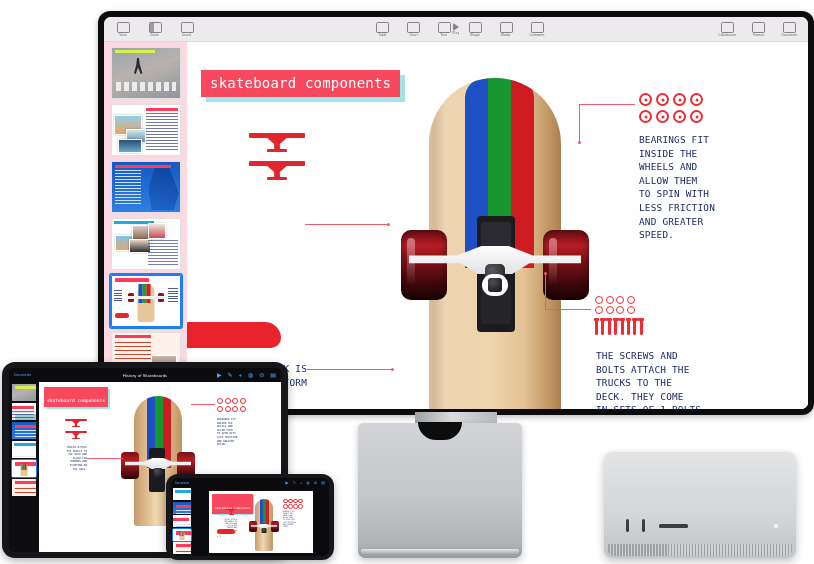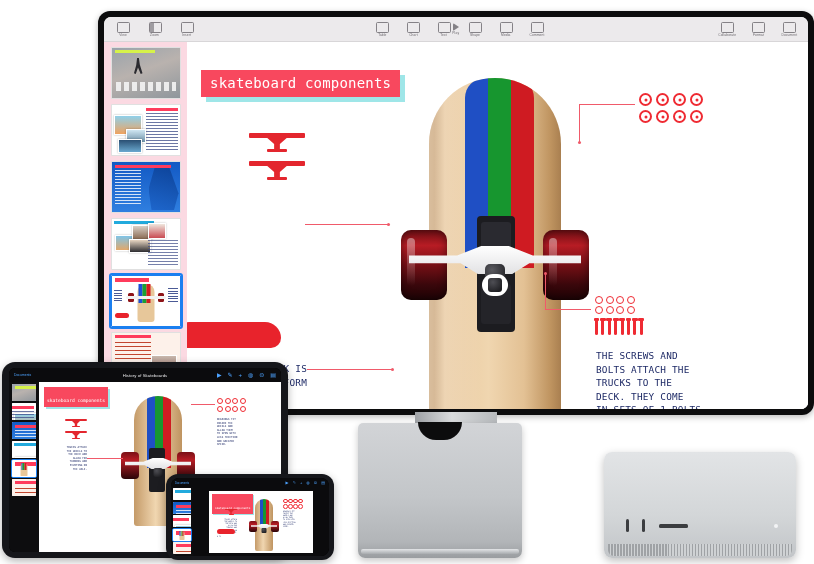--- a/index.html
+++ b/index.html
@@ -418,20 +418,28 @@
           <div class="bearing"></div>
           <div class="bearing"></div>
           <div class="bearing"></div>
           <div class="bearing"></div>
           <div class="bearing"></div>
           <div class="bearing"></div>
         </div>
         <div class="line" style="left:392px;top:62px;width:56px;"></div>
         <div class="line" style="left:392px;top:62px;width:1px;height:38px;"></div>
         <div class="dot" style="left:391px;top:99px;"></div>
+        <div class="anno" style="left:452px;top:91px;width:140px;white-space:pre;">BEARINGS FIT
+INSIDE THE
+WHEELS AND
+ALLOW THEM
+TO SPIN WITH
+LESS FRICTION
+AND GREATER
+SPEED.</div>
 
         <div class="ngrid" style="left:408px;top:254px;">
           <div class="nut"></div>
           <div class="nut"></div>
           <div class="nut"></div>
           <div class="nut"></div>
           <div class="nut"></div>
           <div class="nut"></div>
           <div class="nut"></div>
           <div class="nut"></div>

